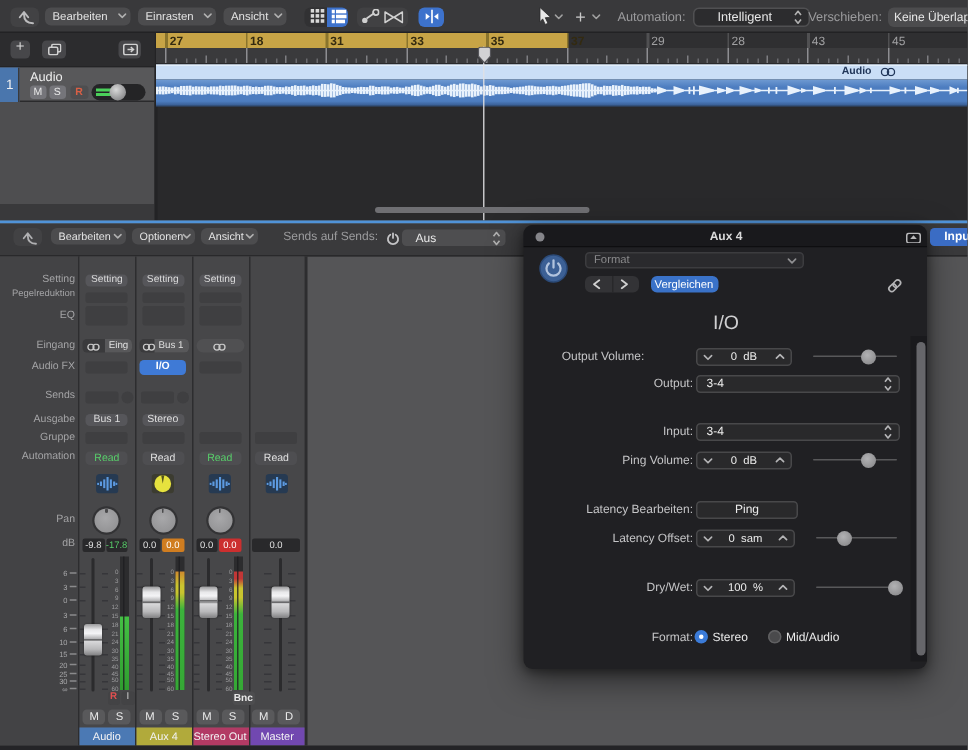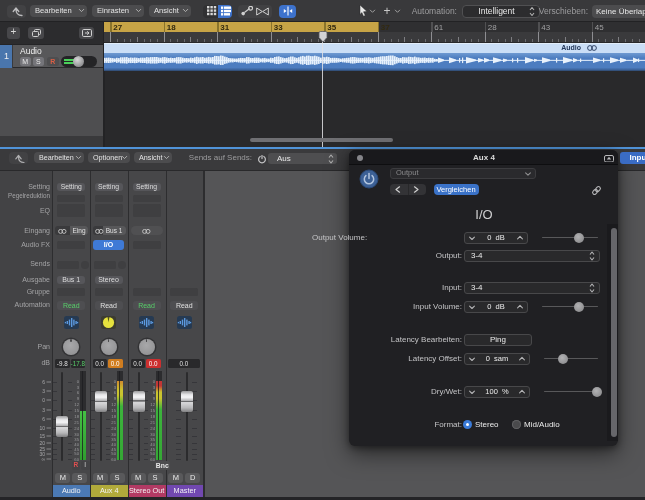--- a/index.html
+++ b/index.html
@@ -116,21 +116,21 @@
 <div style="position:absolute;left:166.7px;top:22.5px;width:20px;height:9px;font-size:8px;color:#332a10;text-align:left;font-weight:bold;line-height:9px;white-space:nowrap;">18</div>
 <div style="position:absolute;left:217.2px;top:22px;width:1.5px;height:9.5px;background:#8a742c;"></div>
 <div style="position:absolute;left:220.2px;top:22.5px;width:20px;height:9px;font-size:8px;color:#332a10;text-align:left;font-weight:bold;line-height:9px;white-space:nowrap;">31</div>
 <div style="position:absolute;left:270.7px;top:22px;width:1.5px;height:9.5px;background:#8a742c;"></div>
 <div style="position:absolute;left:273.7px;top:22.5px;width:20px;height:9px;font-size:8px;color:#332a10;text-align:left;font-weight:bold;line-height:9px;white-space:nowrap;">33</div>
 <div style="position:absolute;left:324.2px;top:22px;width:1.5px;height:9.5px;background:#8a742c;"></div>
 <div style="position:absolute;left:327.2px;top:22.5px;width:20px;height:9px;font-size:8px;color:#332a10;text-align:left;font-weight:bold;line-height:9px;white-space:nowrap;">35</div>
 <div style="position:absolute;left:377.7px;top:22px;width:1.5px;height:9.5px;background:#8a742c;"></div>
 <div style="position:absolute;left:380.7px;top:22.5px;width:20px;height:9px;font-size:8px;color:#332a10;text-align:left;font-weight:bold;line-height:9px;white-space:nowrap;">37</div>
 <div style="position:absolute;left:431.2px;top:22px;width:1.5px;height:9.5px;background:#505052;"></div>
-<div style="position:absolute;left:434.2px;top:22.5px;width:20px;height:9px;font-size:8px;color:#a0a0a2;text-align:left;font-weight:normal;line-height:9px;white-space:nowrap;">61</div>
+<div style="position:absolute;left:434.2px;top:22.5px;width:20px;height:9px;font-size:8px;color:#a0a0a2;text-align:left;font-weight:normal;line-height:9px;white-space:nowrap;">29</div>
 <div style="position:absolute;left:484.7px;top:22px;width:1.5px;height:9.5px;background:#505052;"></div>
 <div style="position:absolute;left:487.7px;top:22.5px;width:20px;height:9px;font-size:8px;color:#a0a0a2;text-align:left;font-weight:normal;line-height:9px;white-space:nowrap;">28</div>
 <div style="position:absolute;left:538.2px;top:22px;width:1.5px;height:9.5px;background:#505052;"></div>
 <div style="position:absolute;left:541.2px;top:22.5px;width:20px;height:9px;font-size:8px;color:#a0a0a2;text-align:left;font-weight:normal;line-height:9px;white-space:nowrap;">43</div>
 <div style="position:absolute;left:591.7px;top:22px;width:1.5px;height:9.5px;background:#505052;"></div>
 <div style="position:absolute;left:594.7px;top:22.5px;width:20px;height:9px;font-size:8px;color:#a0a0a2;text-align:left;font-weight:normal;line-height:9px;white-space:nowrap;">45</div>
 <div style="position:absolute;left:104px;top:31.5px;width:541px;height:10.5px;background:#3a3a3c;"></div>
 <div style="position:absolute;left:110.2px;top:31.5px;width:1px;height:10.5px;background:#8e8e92;"></div>
 <div style="position:absolute;left:116.8875px;top:39px;width:1px;height:3px;background:#6a6a6e;"></div>
 <div style="position:absolute;left:123.575px;top:39px;width:1px;height:3px;background:#6a6a6e;"></div>
@@ -814,42 +814,42 @@
 <svg style="position:absolute;left:603.5px;top:154.5px;" width="10" height="7.5" viewBox="0 0 10 7.5">
     <rect x="0.5" y="0.5" width="9" height="6.5" rx="1.5" fill="none" stroke="#b8b8ba" stroke-width="1"></rect>
     <path d="M5,1.8 L7.2,4.4 L2.8,4.4 Z" fill="#b8b8ba"></path>
   </svg>
 <svg style="position:absolute;left:359px;top:169px;" width="20" height="20" viewBox="0 0 20 20">
     <circle cx="10" cy="10" r="9" fill="#3c6095" stroke="#2b4a78" stroke-width="1"></circle>
     <path d="M10,4.6 L10,9.4" stroke="#b2c4de" stroke-width="1.5" stroke-linecap="round"></path>
     <path d="M6.9,6.6 A4.7,4.7 0 1,0 13.1,6.6" stroke="#b2c4de" stroke-width="1.5" fill="none" stroke-linecap="round"></path>
   </svg>
 <div style="position:absolute;left:390px;top:168px;width:146px;height:10.5px;background:#2a2a2d;border:1px solid #3c3c3f;border-radius:3px;"></div>
-<div style="position:absolute;left:396px;top:168px;width:80px;height:10.5px;font-size:7.5px;color:#8a8a8c;text-align:left;font-weight:normal;line-height:10.5px;white-space:nowrap;">Output</div>
+<div style="position:absolute;left:396px;top:168px;width:80px;height:10.5px;font-size:7.5px;color:#8a8a8c;text-align:left;font-weight:normal;line-height:10.5px;white-space:nowrap;">Format</div>
 <svg style="position:absolute;left:524px;top:170.5px;" width="8" height="6" viewBox="0 0 8 6">
     <path d="M1.6,1.8 L4,4.2 L6.4,1.8" stroke="#909092" stroke-width="1.1" fill="none" stroke-linecap="round" stroke-linejoin="round"></path>
   </svg>
 <div style="position:absolute;left:390px;top:183.5px;width:35.5px;height:11.5px;background:#333336;border-radius:4px;"></div>
 <div style="position:absolute;left:407.5px;top:183.5px;width:1px;height:11.5px;background:#28282a;"></div>
 <svg style="position:absolute;left:393px;top:186px;" width="10" height="7" viewBox="0 0 10 7">
     <path d="M6.5,0.8 L3,3.5 L6.5,6.2" stroke="#d0d0d0" stroke-width="1.2" fill="none" stroke-linecap="round" stroke-linejoin="round"></path>
   </svg>
 <svg style="position:absolute;left:411px;top:186px;" width="10" height="7" viewBox="0 0 10 7">
     <path d="M3.5,0.8 L7,3.5 L3.5,6.2" stroke="#d0d0d0" stroke-width="1.2" fill="none" stroke-linecap="round" stroke-linejoin="round"></path>
   </svg>
 <div style="position:absolute;left:433.5px;top:183.5px;width:45px;height:11.5px;background:#3a72c8;border-radius:4px;"></div>
 <div style="position:absolute;left:433.5px;top:183.5px;width:45px;height:11.5px;font-size:7.5px;color:#fff;text-align:center;font-weight:normal;line-height:11.5px;white-space:nowrap;">Vergleichen</div>
 <svg style="position:absolute;left:591px;top:185px;" width="11" height="11" viewBox="0 0 11 11">
     <g transform="rotate(45 5.5 5.5)" stroke="#b4b4b6" stroke-width="1.1" fill="none">
       <rect x="3.6" y="0.8" width="3.8" height="5.4" rx="1.9"></rect>
       <rect x="3.6" y="4.8" width="3.8" height="5.4" rx="1.9"></rect>
     </g>
   </svg>
 <div style="position:absolute;left:400px;top:206.5px;width:168px;height:15px;font-size:13px;color:#cfcfd1;text-align:center;font-weight:normal;line-height:15px;white-space:nowrap;">I/O</div>
-<div style="position:absolute;left:312px;top:232.0px;width:150px;height:11px;font-size:8px;color:#c4c4c6;text-align:left;font-weight:normal;line-height:11px;white-space:nowrap;">Output Volume:</div>
+<div style="position:absolute;left:327px;top:232.0px;width:150px;height:11px;font-size:8px;color:#c4c4c6;text-align:center;font-weight:normal;line-height:11px;white-space:nowrap;">Output Volume:</div>
 <div style="position:absolute;left:464px;top:231.5px;width:64px;height:12px;background:#29292b;border:1px solid #48484a;border-radius:3px;"></div>
 <svg style="position:absolute;left:468px;top:235.5px;" width="8" height="5" viewBox="0 0 8 5">
     <path d="M1.6,1.0999999999999999 L4,3.5 L6.4,1.0999999999999999" stroke="#b4b4b6" stroke-width="1.1" fill="none" stroke-linecap="round" stroke-linejoin="round"></path>
   </svg>
 <svg style="position:absolute;left:516px;top:234.5px;" width="8" height="5" viewBox="0 0 8 5">
     <path d="M1.6,3.8 L4,1.4000000000000001 L6.4,3.8" stroke="#b4b4b6" stroke-width="1.1" fill="none" stroke-linecap="round" stroke-linejoin="round"></path>
   </svg>
 <div style="position:absolute;left:476px;top:231.5px;width:40px;height:11.5px;font-size:7.5px;color:#ececec;text-align:center;font-weight:normal;line-height:11.5px;white-space:nowrap;">0&nbsp; dB</div>
 <div style="position:absolute;left:542px;top:236.75px;width:56px;height:1.5px;background:#58585a;border-radius:1px;"></div>
 <div style="position:absolute;left:574px;top:232.5px;width:10px;height:10px;background:radial-gradient(circle at 42% 38%,#b2b2b4,#8e8e90 75%);border-radius:50%;"></div>
@@ -860,21 +860,21 @@
     <path d="M3,3.5 L5,1 L7,3.5" stroke="#b4b4b6" stroke-width="1.1" fill="none" stroke-linejoin="round"></path>
     <path d="M3,6.5 L5,9 L7,6.5" stroke="#b4b4b6" stroke-width="1.1" fill="none" stroke-linejoin="round"></path>
   </svg>
 <div style="position:absolute;left:312px;top:282.0px;width:150px;height:11px;font-size:8px;color:#c4c4c6;text-align:right;font-weight:normal;line-height:11px;white-space:nowrap;">Input:</div>
 <div style="position:absolute;left:464px;top:281.5px;width:136px;height:12px;background:#29292b;border:1px solid #48484a;border-radius:3px;"></div>
 <div style="position:absolute;left:471px;top:281.5px;width:116px;height:11.5px;font-size:8px;color:#ececec;text-align:left;font-weight:normal;line-height:11.5px;white-space:nowrap;">3-4</div>
 <svg style="position:absolute;left:587px;top:282.5px;" width="10" height="10" viewBox="0 0 10 10">
     <path d="M3,3.5 L5,1 L7,3.5" stroke="#b4b4b6" stroke-width="1.1" fill="none" stroke-linejoin="round"></path>
     <path d="M3,6.5 L5,9 L7,6.5" stroke="#b4b4b6" stroke-width="1.1" fill="none" stroke-linejoin="round"></path>
   </svg>
-<div style="position:absolute;left:312px;top:301.0px;width:150px;height:11px;font-size:8px;color:#c4c4c6;text-align:right;font-weight:normal;line-height:11px;white-space:nowrap;">Input Volume:</div>
+<div style="position:absolute;left:312px;top:301.0px;width:150px;height:11px;font-size:8px;color:#c4c4c6;text-align:right;font-weight:normal;line-height:11px;white-space:nowrap;">Ping Volume:</div>
 <div style="position:absolute;left:464px;top:300.5px;width:64px;height:12px;background:#29292b;border:1px solid #48484a;border-radius:3px;"></div>
 <svg style="position:absolute;left:468px;top:304.5px;" width="8" height="5" viewBox="0 0 8 5">
     <path d="M1.6,1.0999999999999999 L4,3.5 L6.4,1.0999999999999999" stroke="#b4b4b6" stroke-width="1.1" fill="none" stroke-linecap="round" stroke-linejoin="round"></path>
   </svg>
 <svg style="position:absolute;left:516px;top:303.5px;" width="8" height="5" viewBox="0 0 8 5">
     <path d="M1.6,3.8 L4,1.4000000000000001 L6.4,3.8" stroke="#b4b4b6" stroke-width="1.1" fill="none" stroke-linecap="round" stroke-linejoin="round"></path>
   </svg>
 <div style="position:absolute;left:476px;top:300.5px;width:40px;height:11.5px;font-size:7.5px;color:#ececec;text-align:center;font-weight:normal;line-height:11.5px;white-space:nowrap;">0&nbsp; dB</div>
 <div style="position:absolute;left:542px;top:305.75px;width:56px;height:1.5px;background:#58585a;border-radius:1px;"></div>
 <div style="position:absolute;left:574px;top:301.5px;width:10px;height:10px;background:radial-gradient(circle at 42% 38%,#b2b2b4,#8e8e90 75%);border-radius:50%;"></div>

